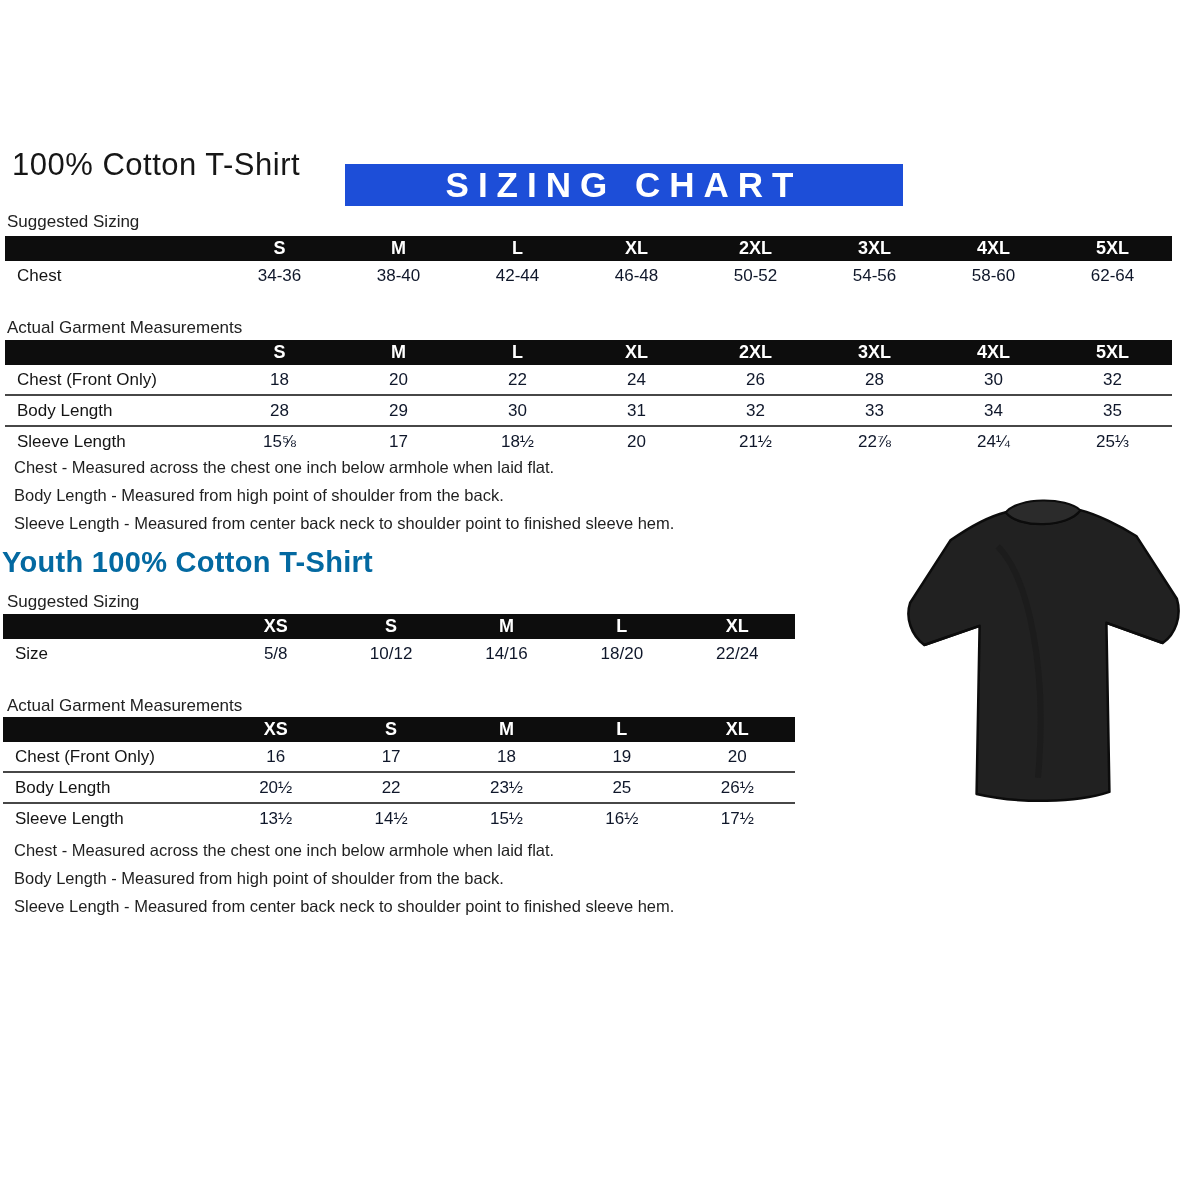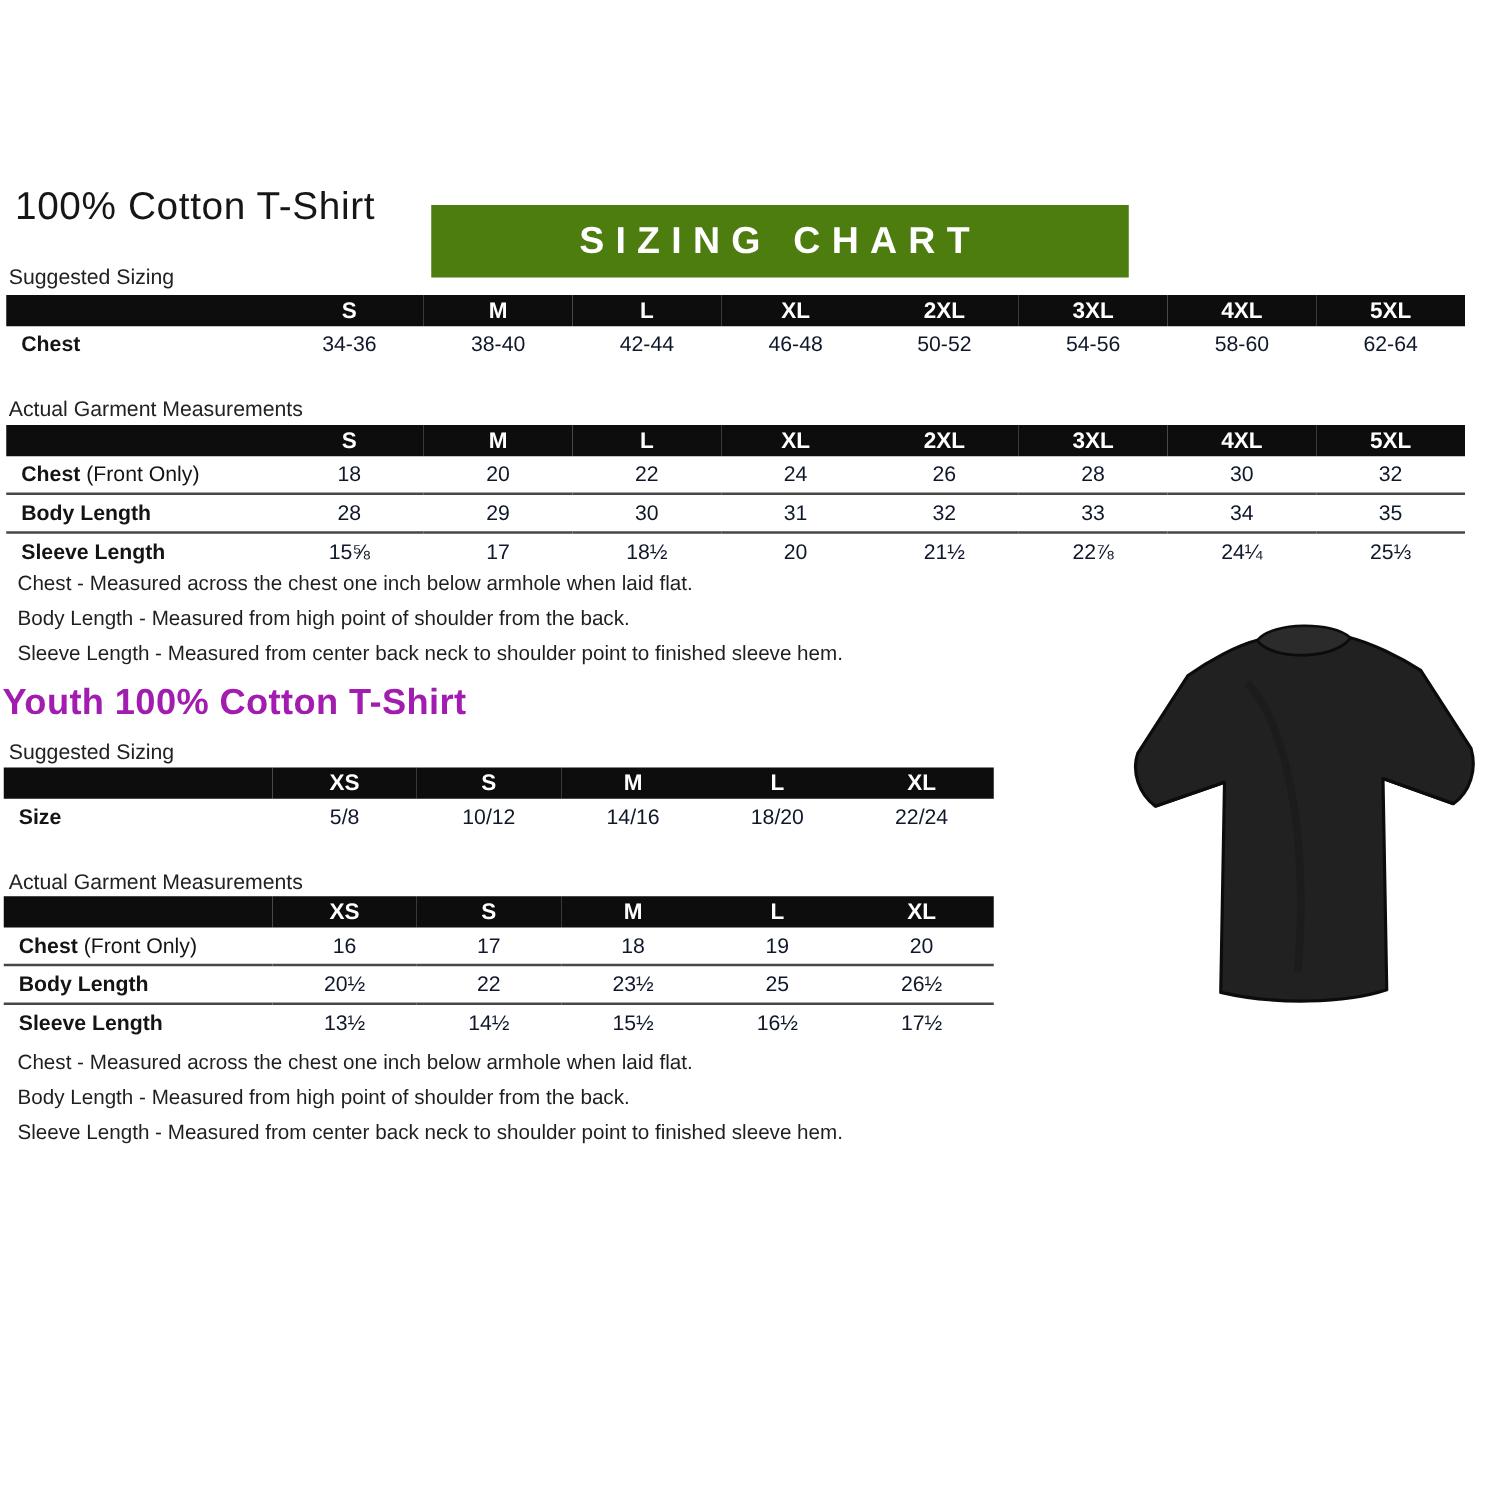--- a/index.html
+++ b/index.html
@@ -10,48 +10,48 @@
     color:#1c1c1c;
     position:relative;
     overflow:hidden;
   }
   .abs{position:absolute;}
   .page-title{
     left:12px;top:147px;
     font-size:31px;font-weight:400;letter-spacing:0.5px;color:#161616;
   }
   .banner{
-    left:345px;top:164px;width:558px;height:58px;
-    background:#4d7c0f;color:#ffffff;
+    left:345px;top:164px;width:558px;height:42px;
+    background:#1d4ed8;color:#ffffff;
     display:flex;align-items:center;justify-content:center;
-    font-size:30px;font-weight:700;letter-spacing:9px;
+    font-size:35px;font-weight:700;letter-spacing:9px;
   }
   .section-label{
     font-size:17px;font-weight:400;color:#222;
   }
   .youth-title{
     left:2px;top:546px;
-    font-size:29px;font-weight:700;color:#a21caf;letter-spacing:0.3px;
+    font-size:29px;font-weight:700;color:#0369a1;letter-spacing:0.3px;
   }
   table.size-table{
     border-collapse:collapse;table-layout:fixed;
   }
   table.size-table thead th{
     background:#0d0d0d;color:#ffffff;
     font-size:18px;font-weight:700;
     height:25px;padding:0;text-align:center;
   }
   table.size-table thead th.label-col{width:215px;}
   table.size-table td{
     font-size:17px;text-align:center;padding:0;height:29px;color:#0f172a;
   }
   table.size-table td.row-label{
     text-align:left;padding-left:12px;color:#141414;
   }
-  table.size-table td.row-label b{font-weight:700;text-align:right;}
+  table.size-table td.row-label b{font-weight:400;text-align:right;}
   table.with-separators tbody tr + tr td{
     border-top:2px solid #474747;
   }
   .notes p{
     margin:0 12px 10px 0;
     font-size:16.5px;color:#1f1f1f;line-height:18px;
   }
   .tshirt-wrap{left:897px;top:486px;width:292px;height:324px;}
 </style>
 </head>

